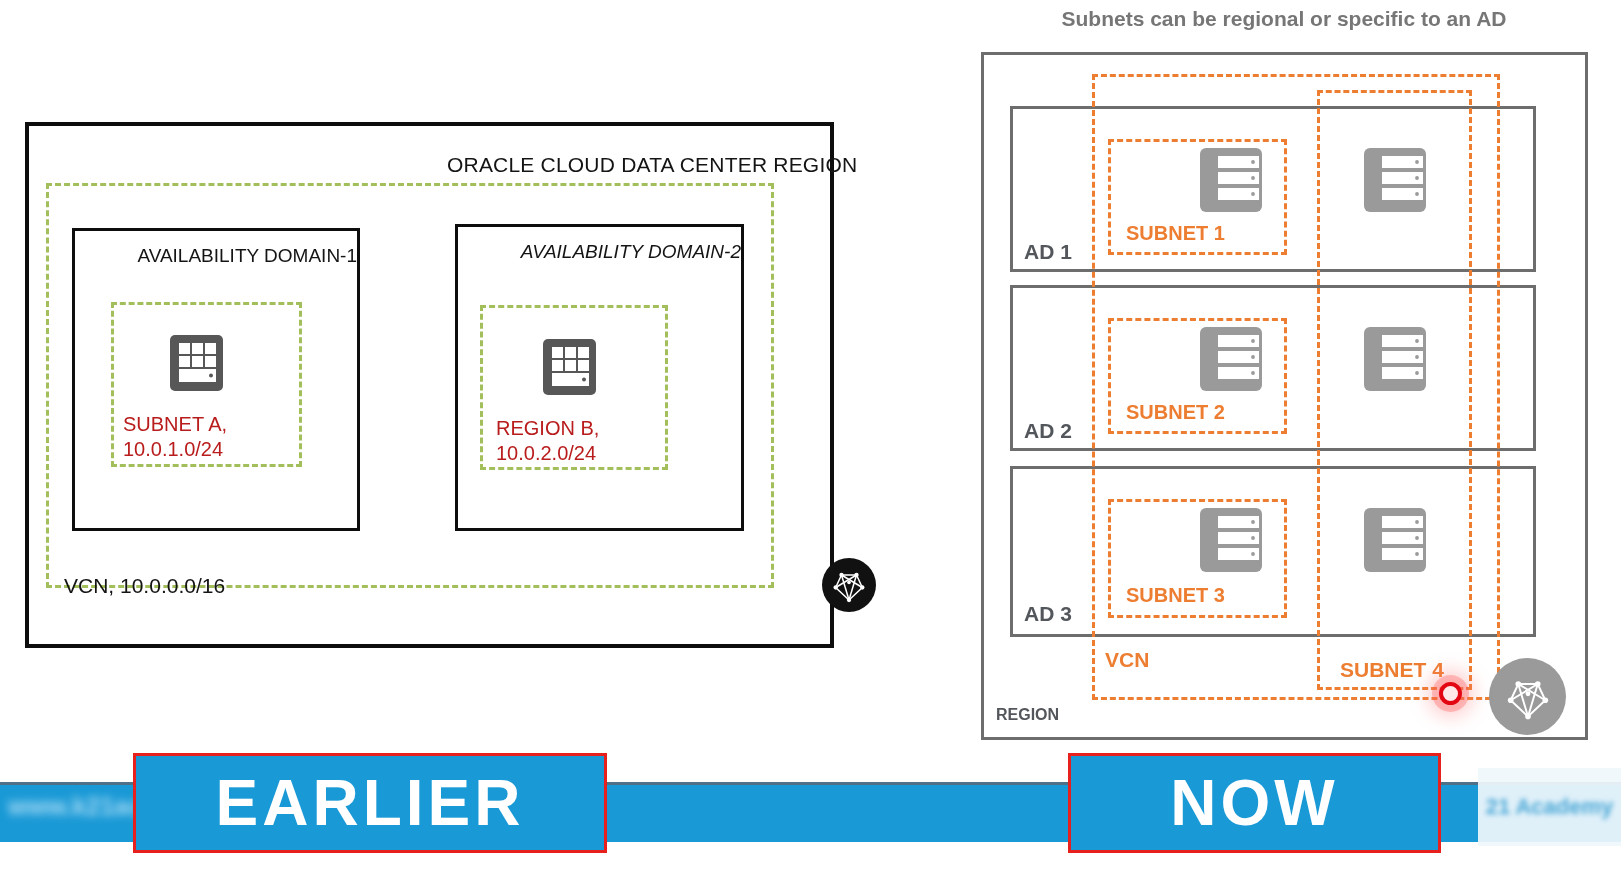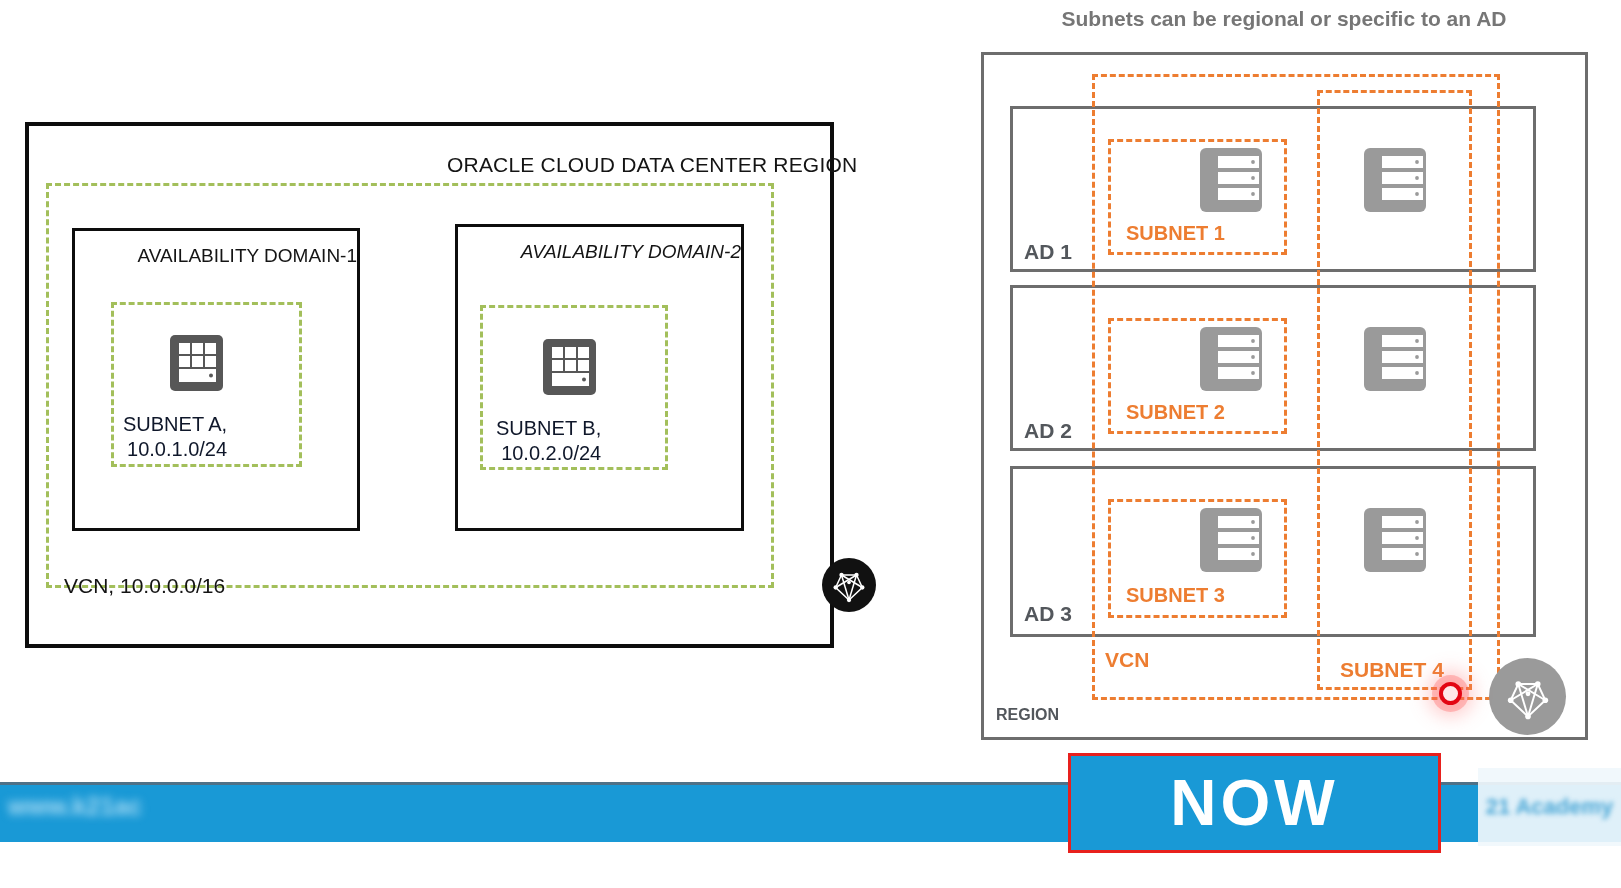--- a/index.html
+++ b/index.html
@@ -15,21 +15,21 @@
   .vcn-green{left:46px;top:183px;width:722px;height:399px;border:3px dashed #A3BF5B;}
   .ad-box{border:3px solid #0d0d0d;background:#fff;}
   .ad1{left:72px;top:228px;width:282px;height:297px;}
   .ad2{left:455px;top:224px;width:283px;height:301px;font-style:italic;}
   .ad-title{width:100%;text-align:right;top:14px;left:0;font-size:19px;color:#141414;white-space:nowrap;}
   .subnet-dash-left{border:3px dashed #A3BF5B;}
   .snA{left:111px;top:302px;width:185px;height:159px;}
   .snB{left:480px;top:305px;width:182px;height:159px;}
   .subnet-icon-a{left:170px;top:335px;}
   .subnet-icon-b{left:543px;top:339px;}
-  .subnet-label-left{font-size:20px;line-height:25px;color:#0f172a;text-align:right;}
+  .subnet-label-left{font-size:20px;line-height:25px;color:#b91c1c;}
   .lblA{left:123px;top:412px;}
   .lblB{left:496px;top:416px;}
   .vcn-left-label{left:64px;top:554px;font-size:21px;color:#141414;margin-top:20px;}
   .logo-circle{border-radius:50%;display:flex;align-items:center;justify-content:center;}
   .logo-black{left:822px;top:558px;width:54px;height:54px;background:#111;z-index:6;}
   .logo-gray{left:1489px;top:658px;width:77px;height:77px;background:#9a9a9a;z-index:6;}
 
   
   .right-title{left:1028px;top:7px;width:512px;text-align:center;font-size:21px;font-weight:bold;color:#767676;white-space:nowrap;}
   .region-box{left:981px;top:52px;width:601px;height:682px;border:3px solid #6d6d6d;background:#fff;}
@@ -121,21 +121,21 @@
       <rect x="9" y="34" width="37" height="13" fill="#fff"></rect>
       <circle cx="41" cy="40.5" r="2" fill="#575757"></circle>
     </svg>
   </span>
 
   <div class="abs subnet-label-left lblA">
     <span style="display:block">SUBNET A,</span>
     <span style="display:block">10.0.1.0/24</span>
   </div>
   <div class="abs subnet-label-left lblB">
-    <span style="display:block">SUBNET B,</span>
+    <span style="display:block">REGION B,</span>
     <span style="display:block">10.0.2.0/24</span>
   </div>
 
   <div class="abs vcn-left-label">VCN, 10.0.0.0/16</div>
 
   <div class="abs logo-circle logo-black">
     <svg width="40" height="40" viewBox="0 0 48 48">
       <g stroke="#ffffff" stroke-width="1.8" fill="none">
         <polygon points="15,12 33,12 40,27 24,42 8,27"></polygon>
         <line x1="8" y1="27" x2="33" y2="12"></line>
@@ -266,15 +266,16 @@
           <circle cx="24" cy="21" r="2.2"></circle>
       </g>
     </svg>
   </div>
 
   <div class="abs blue-strip"></div>
   <div class="abs wm-left">www.k21ac</div>
   <div class="abs wm-right-patch">
     <span class="wm-right-text">21 Academy</span>
   </div>
+  <div class="abs time-btn btn-earlier">EARLIER</div>
   <div class="abs time-btn btn-now">NOW</div>
 
 </div>
 
 </body></html>

